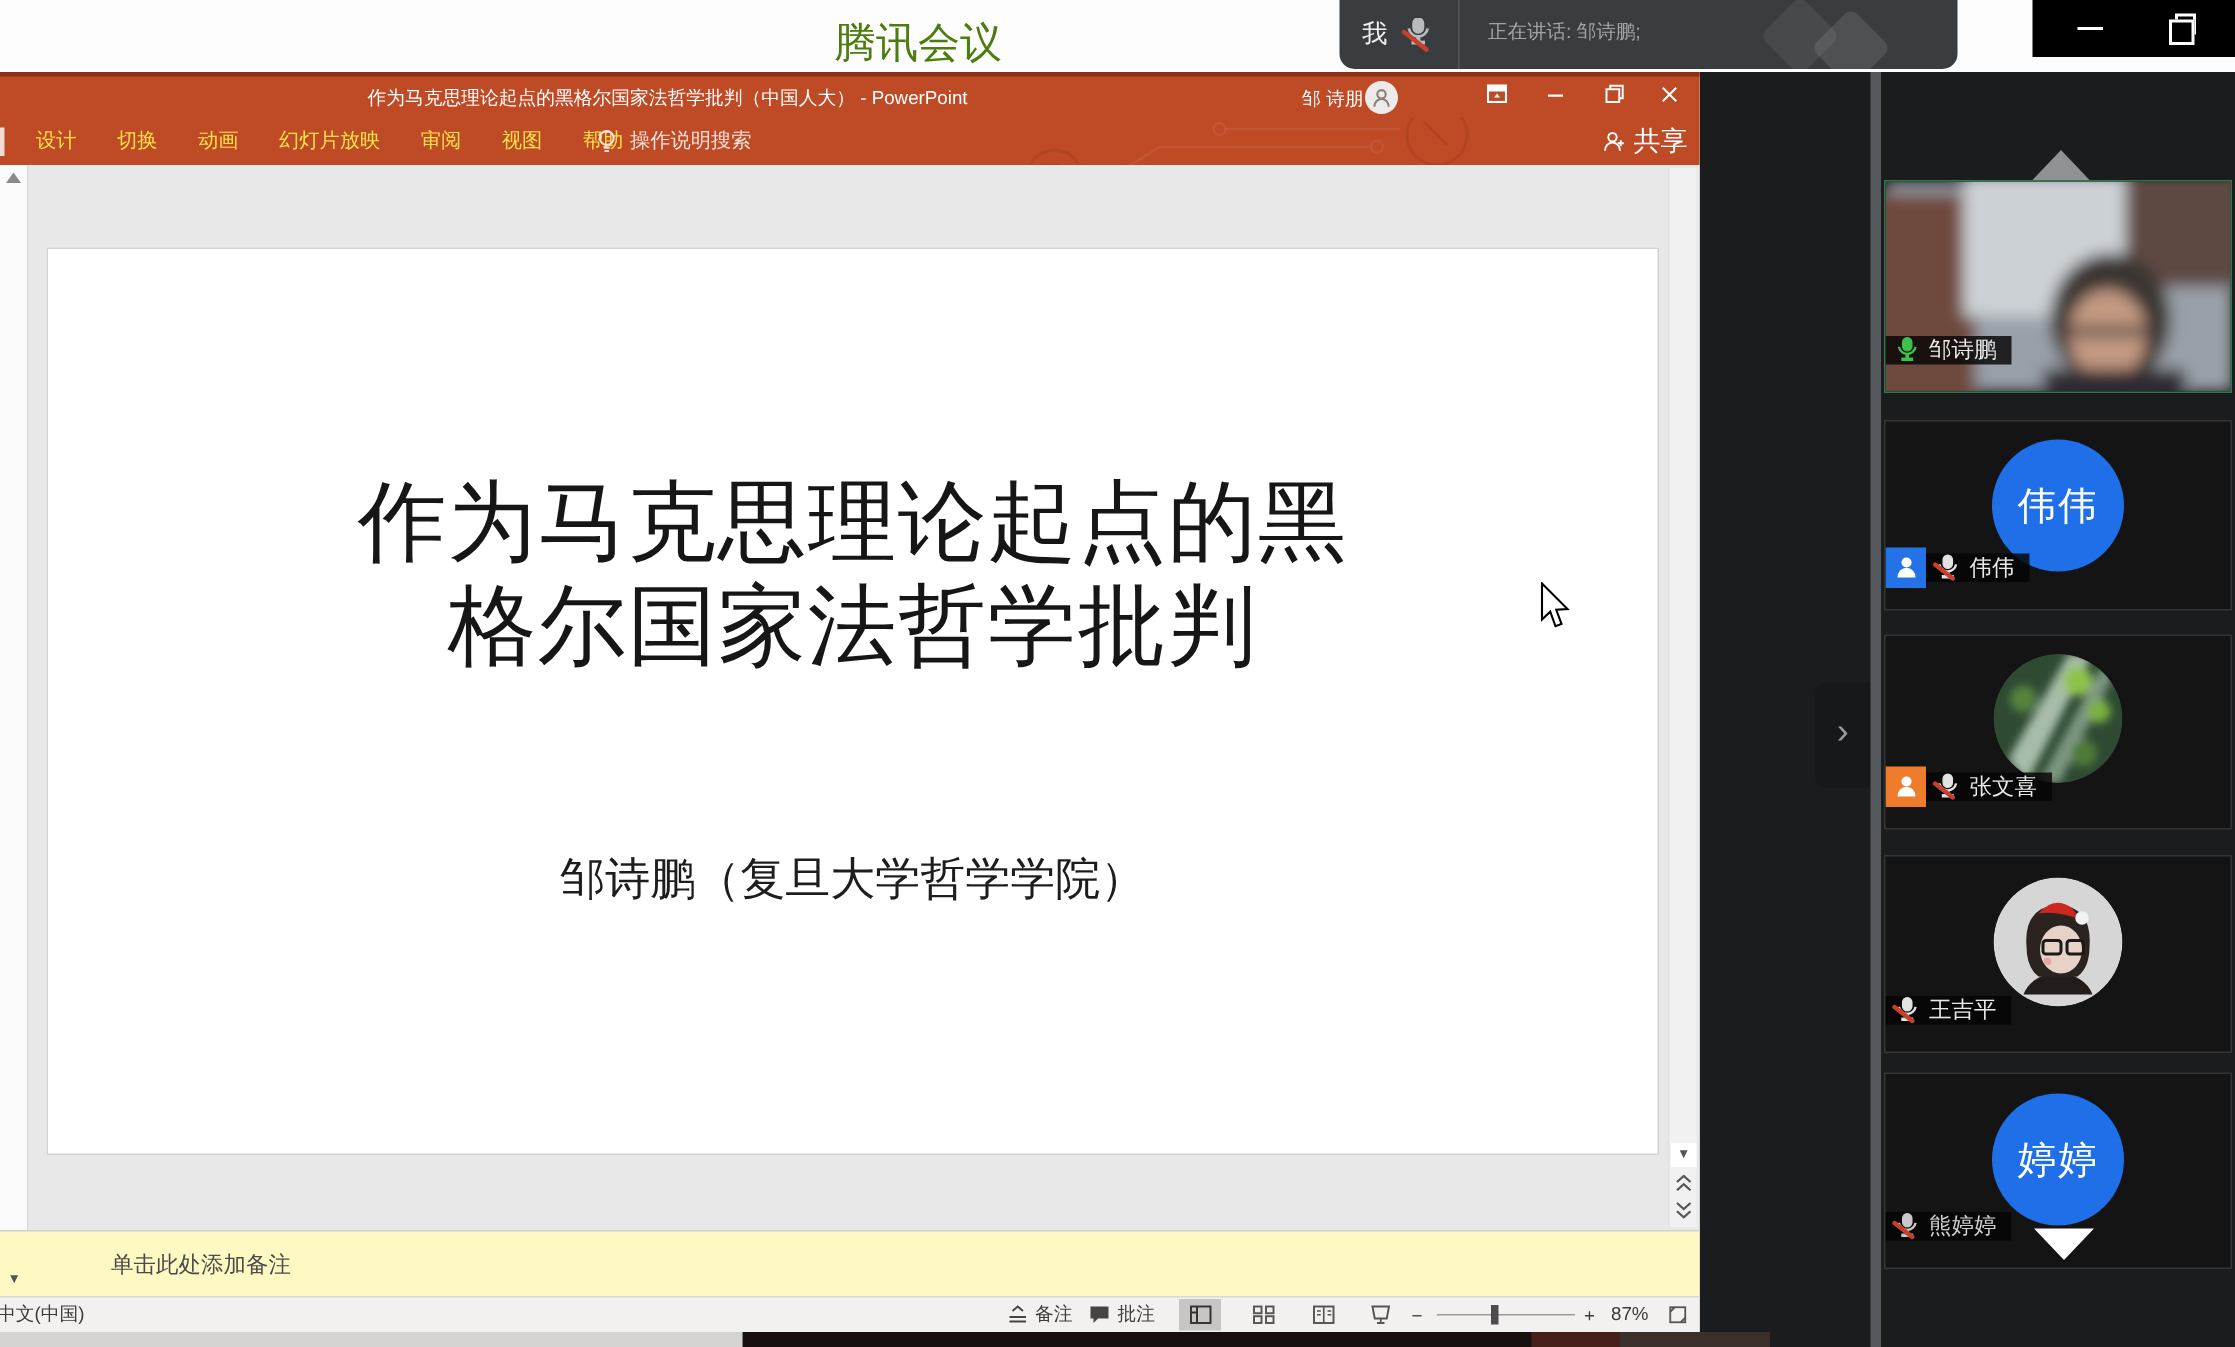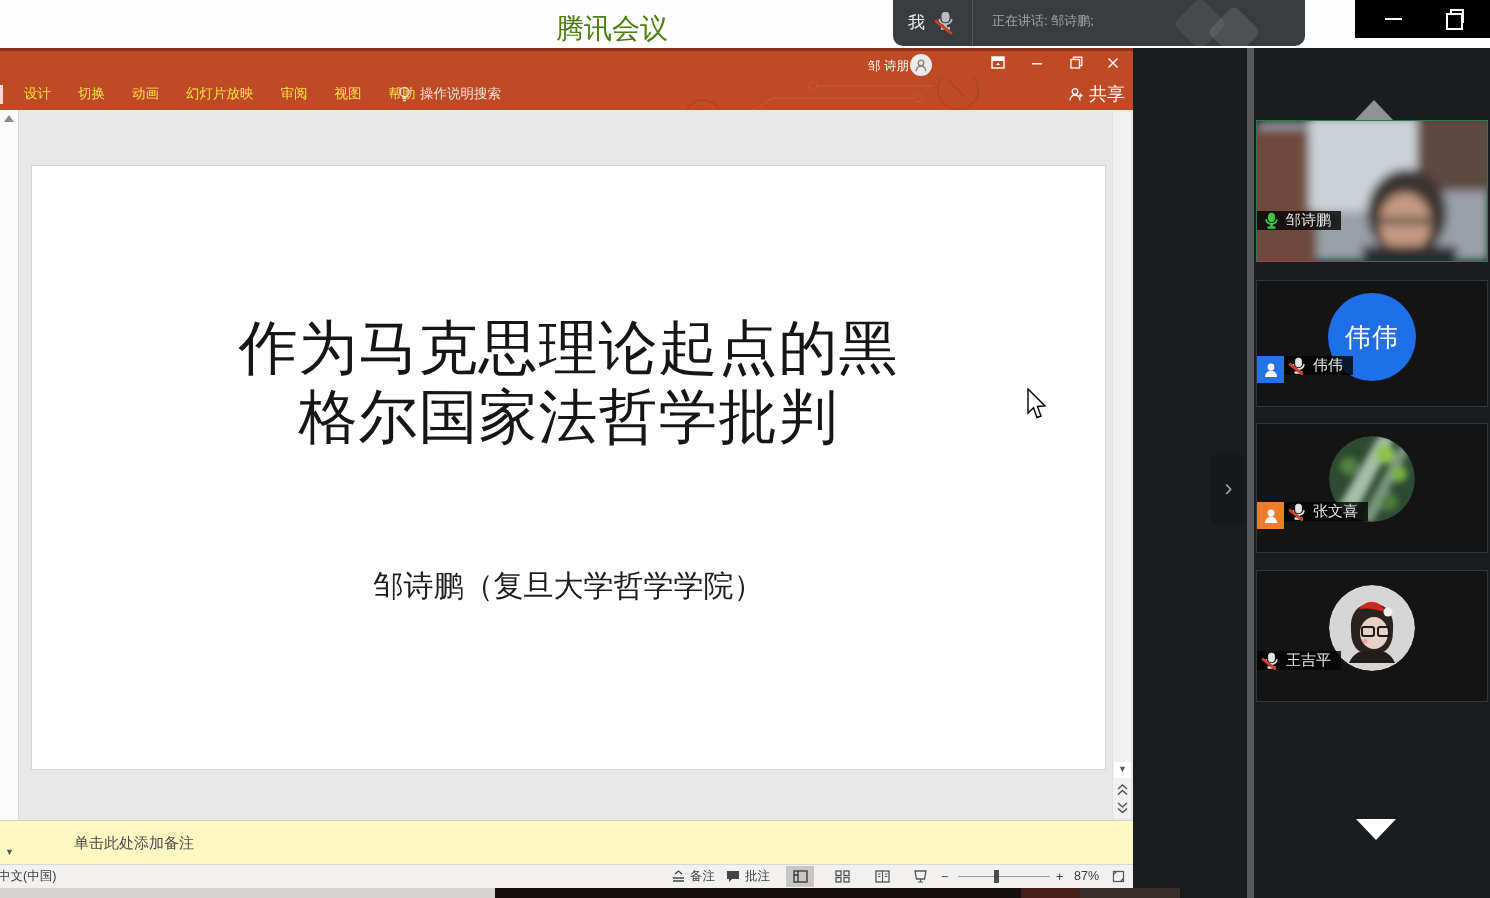--- a/index.html
+++ b/index.html
@@ -32,21 +32,21 @@
   #stage { position:absolute; left:1133px; top:48px; width:357px; height:850px; background:#1b1c1e; }
   #divider-strip { position:absolute; left:114px; top:0; width:7px; height:850px; background:#55585c; }
   #collapse-tab { position:absolute; left:77px; top:407px; width:37px; height:70px; background:#17181a; border-radius:8px 0 0 8px; color:#9a9da0; font-size:24px; text-align:center; line-height:66px; }
   #scroll-up-arrow { position:absolute; left:222px; top:52px; width:0; height:0;
     border-left:19px solid transparent; border-right:19px solid transparent; border-bottom:20px solid #8f9194; }
   #scroll-down-arrow { position:absolute; left:223px; top:771px; width:0; height:0;
     border-left:20px solid transparent; border-right:20px solid transparent; border-top:21px solid #fff; z-index:5; }
 
   .tile { position:absolute; left:123px; width:232px; background:#141415; border:1px solid #333436; overflow:hidden; }
   .tile.active { border:1px solid #2b7b4f; }
-  .tile-label-row { position:absolute; left:0; bottom:6px; display:flex; align-items:flex-start; height:44px; }
+  .tile-label-row { position:absolute; left:0; bottom:6px; display:flex; align-items:center; height:44px; }
   .pbadge { width:27px; height:27px; display:flex; align-items:center; justify-content:center; }
   .pbadge.blue { background:#2472e8; }
   .pbadge.orange { background:#ed7d2d; }
   .tile-label { background:rgba(5,5,5,.82); display:flex; align-items:center; padding:0 10px 0 7px; gap:7px; }
   .pname { color:#e9e9e9; font-size:15px; white-space:nowrap; }
   .avatar-circle { position:absolute; left:50%; transform:translateX(-50%); border-radius:50%;
     display:flex; align-items:center; justify-content:center; color:#fff; font-size:26px; letter-spacing:1px; }
 
   
   #ppt { position:absolute; left:0; top:48px; width:1133px; height:840px; background:#e7e7e7; }
@@ -248,25 +248,40 @@
           <svg width="15" height="18" viewBox="0 0 17 18" fill="#e3e3e3" stroke="#e3e3e3">
               <use href="#mic-shape"></use>
             </svg>
           <span class="slash small"></span>
         </span>
         <span class="pname">王吉平</span>
       </div>
     </div>
   </div>
 
+  <div class="tile" style="top:667px;height:131px">
+    <div class="avatar-circle" style="top:13px;width:88px;height:88px;background:#1e6fe8">婷婷</div>
+    <div class="tile-label-row">
+      <div class="tile-label">
+        <span class="mic">
+          <svg width="15" height="18" viewBox="0 0 17 18" fill="#c9c9c9" stroke="#c9c9c9">
+              <use href="#mic-shape"></use>
+            </svg>
+          <span class="slash small"></span>
+        </span>
+        <span class="pname" style="color:#cfcfcf">熊婷婷</span>
+      </div>
+    </div>
+  </div>
 </div>
 
 <div id="ppt">
 
   <div id="ppt-titlebar">
+    <div id="ppt-title">作为马克思理论起点的黑格尔国家法哲学批判（中国人大）  -  PowerPoint</div>
     <div id="ppt-account">邹 诗朋</div>
     <div id="ppt-avatar">
       <svg width="14" height="15" viewBox="0 0 16 16">
           <circle cx="8" cy="5" r="3.2" fill="none" stroke="#8a8078" stroke-width="1.6"></circle>
           <path d="M2.5,14.5 a5.5,6 0 0 1 11,0" fill="none" stroke="#8a8078" stroke-width="1.6"></path>
         </svg>
     </div>
     <div class="cap-btn" style="left:981px">
       <svg width="14" height="13" viewBox="0 0 14 13">
           <rect x="1" y="1" width="12" height="11" fill="none" stroke="#fff" stroke-width="1.4"></rect>

